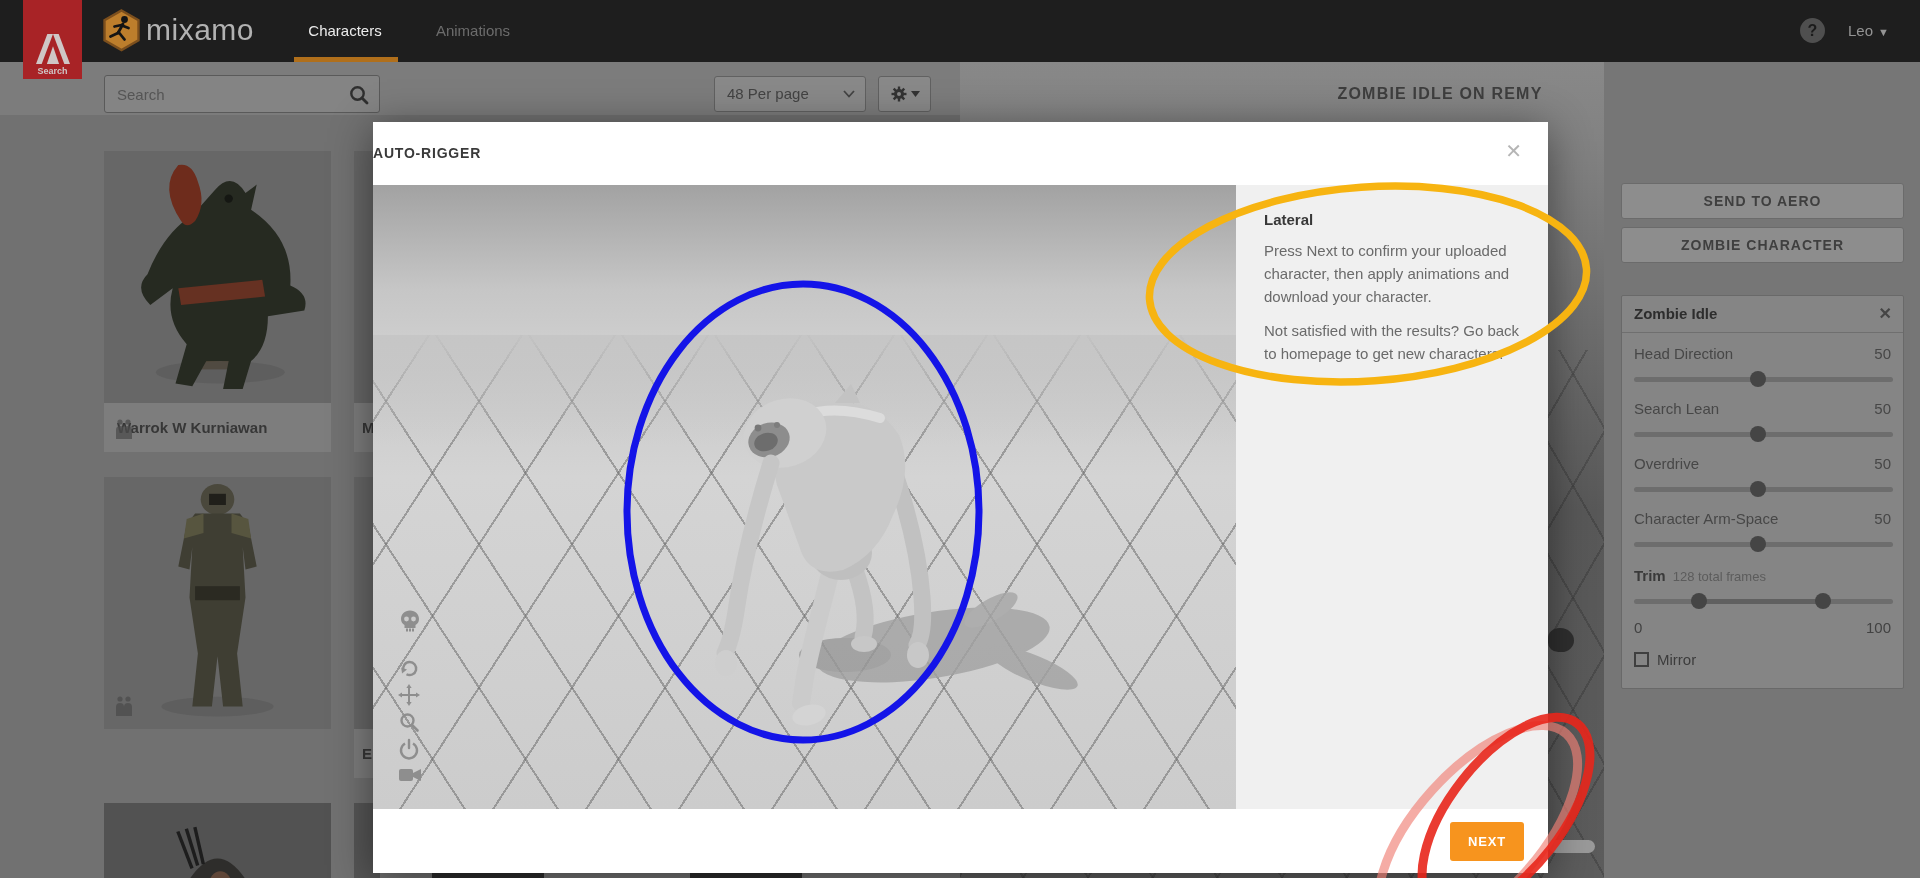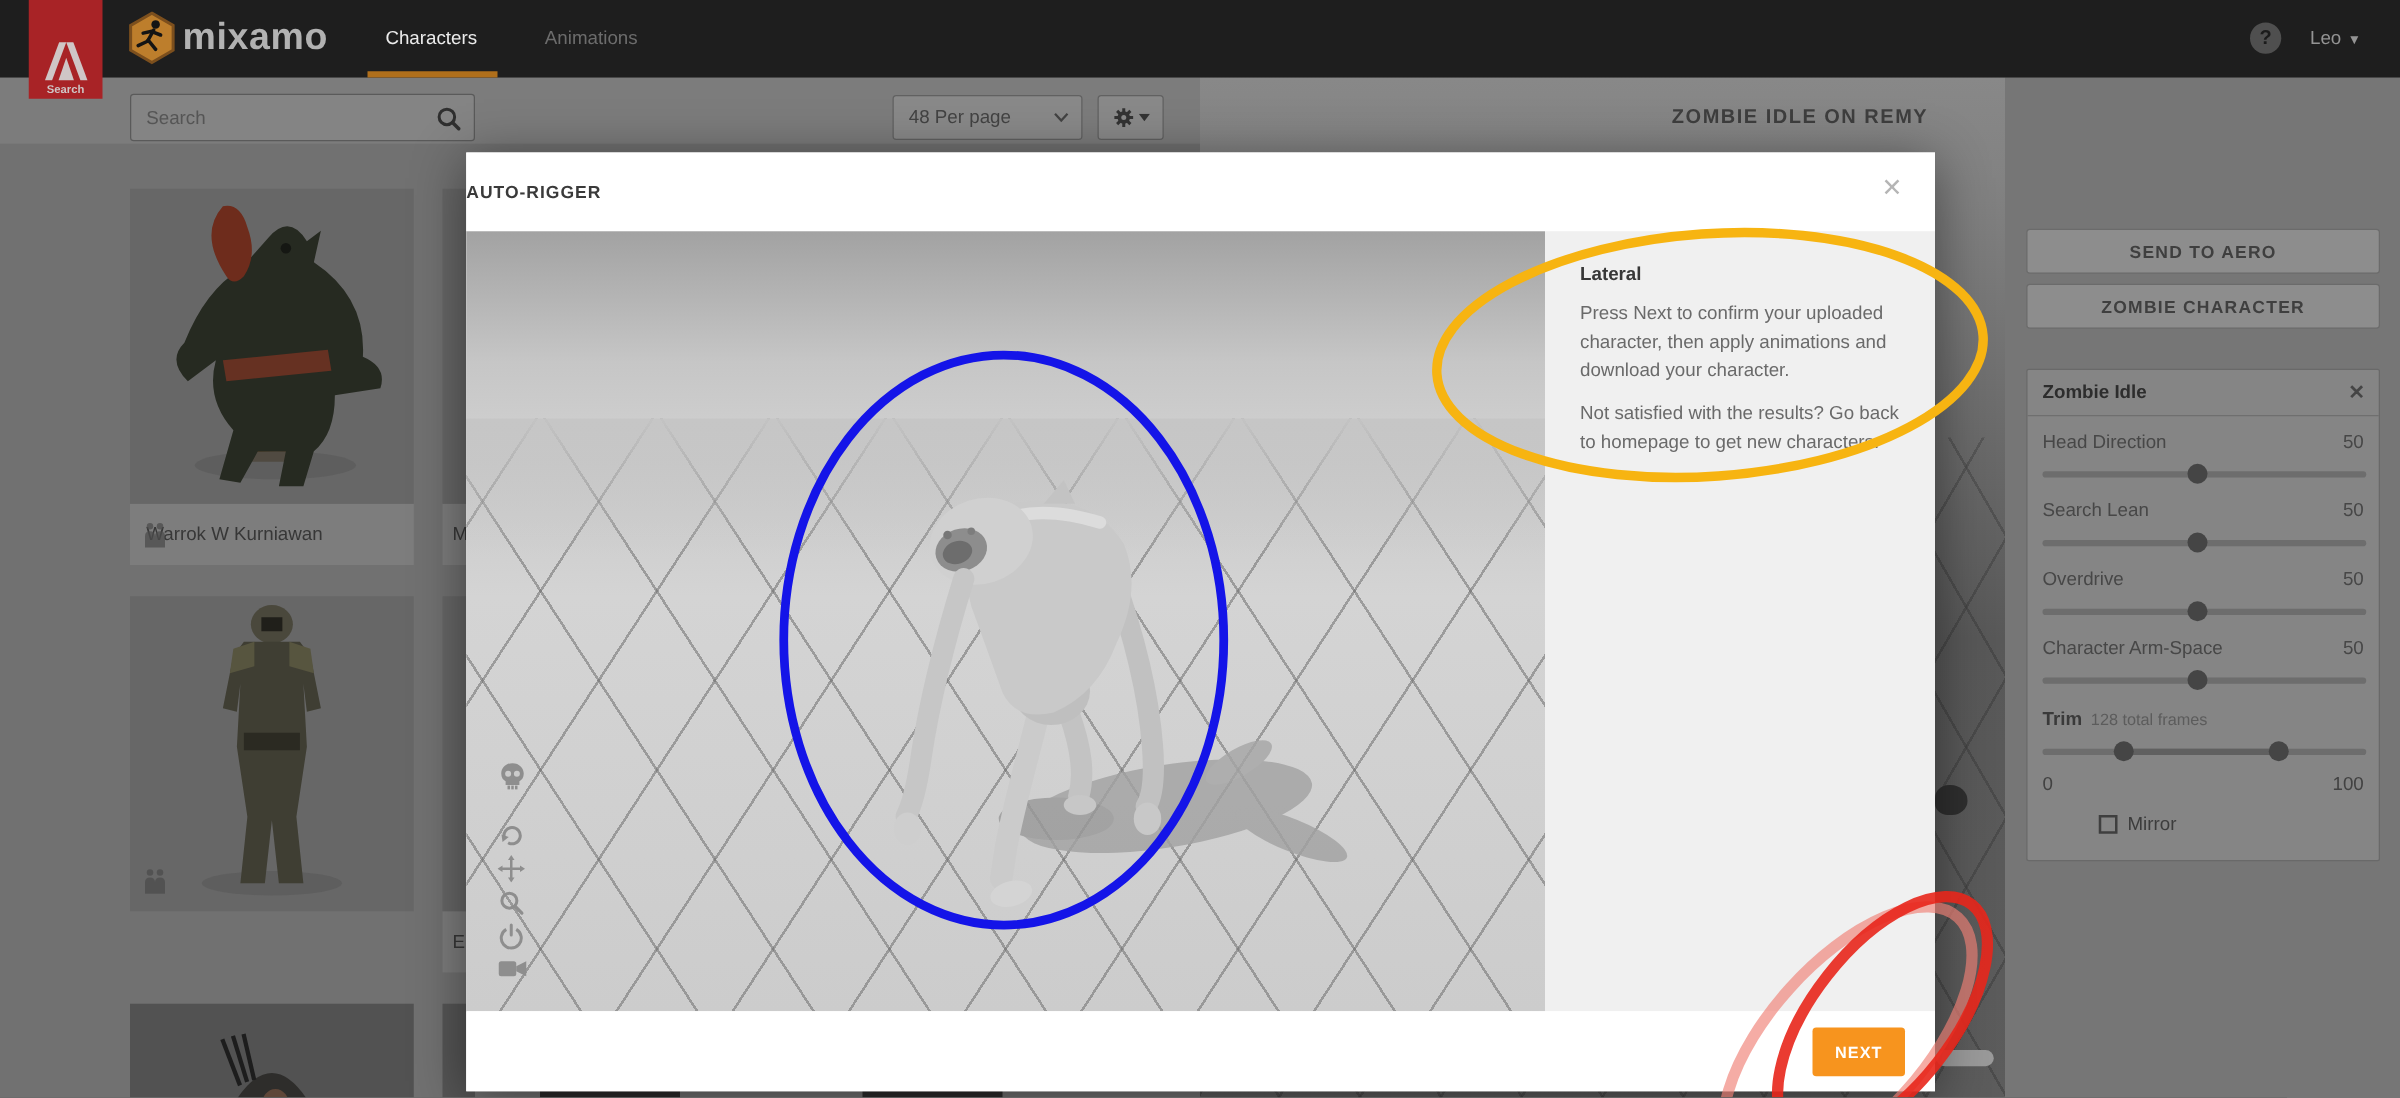--- a/index.html
+++ b/index.html
@@ -6,21 +6,21 @@
   html,body { background:#3a3a3a; }
   body { font-family:"Liberation Sans", sans-serif; }
   .stage { position:relative; width:1920px; height:878px; overflow:hidden; background:#6f6f6f; }
 
   
   .nav { position:absolute; left:0; top:0; width:1920px; height:62px; background:#1e1e1e; z-index:5; }
   .adobe-box { position:absolute; left:23px; top:0; width:59px; height:79px; background:#a82326; z-index:6;
                display:flex; flex-direction:column; align-items:center; justify-content:flex-end; padding-bottom:3px; }
   .adobe-word { color:#cfc5c5; font-size:9px; font-weight:bold; }
   .hex-logo { position:absolute; left:101px; top:9px; }
-  .brand { position:absolute; left:146px; top:0; height:62px; line-height:60px; font-size:30px; font-weight:bold;
+  .brand { position:absolute; left:146px; top:0; height:62px; line-height:60px; font-size:30px; font-weight:normal;
            color:#b2b2b2; letter-spacing:.5px; }
   .tab { position:absolute; top:0; height:62px; line-height:62px; text-align:center; font-size:15px; cursor:pointer; }
   .tab.characters { left:280px; width:130px; color:#ececec; }
   .tab.animations { left:418px; width:110px; color:#6c6c6c; }
   .tab-underline { position:absolute; left:294px; top:57px; width:104px; height:5px; background:#b06f1b; }
   .help-btn { position:absolute; left:1800px; top:18px; width:25px; height:25px; border-radius:50%;
               background:#4f4f4f; color:#1b1b1b; font-weight:bold; font-size:16px; text-align:center;
               line-height:25px; cursor:pointer; }
   .user-menu { position:absolute; left:1848px; top:0; height:62px; line-height:62px; color:#949494;
                font-size:15px; cursor:pointer; }
@@ -54,21 +54,21 @@
              repeating-linear-gradient(60deg, transparent 0 54px, rgba(30,30,30,.5) 54px 56px),
              repeating-linear-gradient(-60deg, transparent 0 54px, rgba(30,30,30,.5) 54px 56px); }
   .right-bg { position:absolute; left:1604px; top:62px; width:316px; height:816px; background:#767676; z-index:0; }
   .dark-blob { position:absolute; left:1548px; top:628px; width:26px; height:24px; border-radius:50% 60% 55% 45%;
            background:#2f2f2f; z-index:1; }
   .scrub-pill { position:absolute; left:1549px; top:840px; width:46px; height:13px; border-radius:7px;
            background:#9a9a9a; z-index:1; cursor:pointer; }
   .strip-thumb { position:absolute; height:6px; top:872px; background:#2c2c2c; z-index:1; }
 
   
-  .card { position:absolute; width:227px; z-index:1; cursor:pointer; }
+  .card { position:absolute; width:227px; z-index:1; cursor:pointer;font-weight:bold; }
   .card .thumb { width:100%; height:252px; background:#676767; position:relative; overflow:hidden; }
   .card .nameplate { height:49px; background:#7d7d7d; color:#373737; font-size:15px; line-height:49px;
                      padding-left:13px; overflow:hidden; white-space:nowrap; }
   .card .duo { position:absolute; left:10px; bottom:8px; opacity:.75; }
   .card.sliver { width:26px; }
   .card.sliver .nameplate { padding-left:8px; }
 
   
   .rp-btn { position:absolute; left:1621px; width:283px; border-radius:3px; text-align:center; font-weight:bold;
             font-size:14px; letter-spacing:1px; cursor:pointer; z-index:1; }
@@ -308,21 +308,21 @@
     <span class="ap-label" style="top:271px;"><span class="trim-label">Trim</span><span class="trim-info">128 total frames</span></span>
     <div class="ap-track" style="top:303px;">
       <div class="ap-range" style="left:25%; width:48%;"></div>
       <div class="ap-thumb" style="left:calc(25% - 8px);"></div>
       <div class="ap-thumb" style="left:calc(73% - 8px);"></div>
     </div>
     <div class="minmax" style="top:323px;">
       <span>0</span>
       <span>100</span>
     </div>
-    <label class="mirror-row" style="top:355px;margin-left:45px;">
+    <label class="mirror-row" style="top:355px;">
       <input type="checkbox" class="mirror-box" style="">
       <span>Mirror</span>
     </label>
   </div>
 
   <div class="modal">
     <div class="m-header">
       <div class="m-title">AUTO-RIGGER</div>
       <div class="m-close">✕</div>
     </div>

